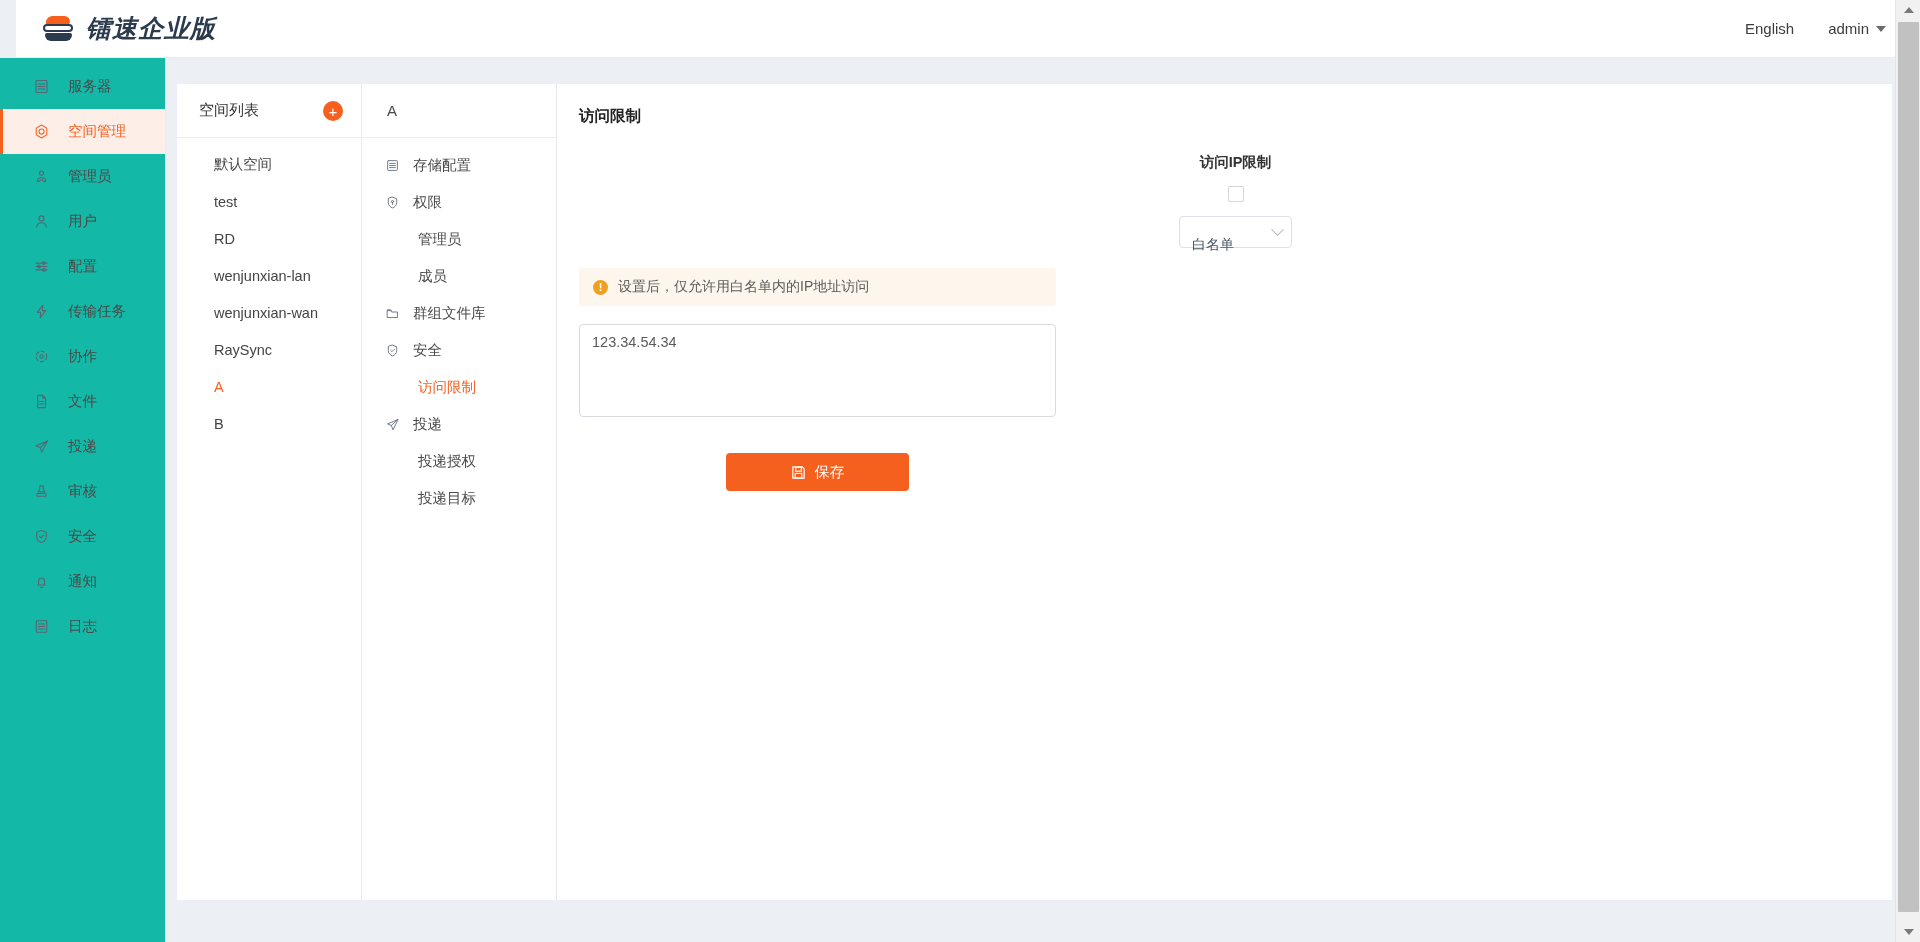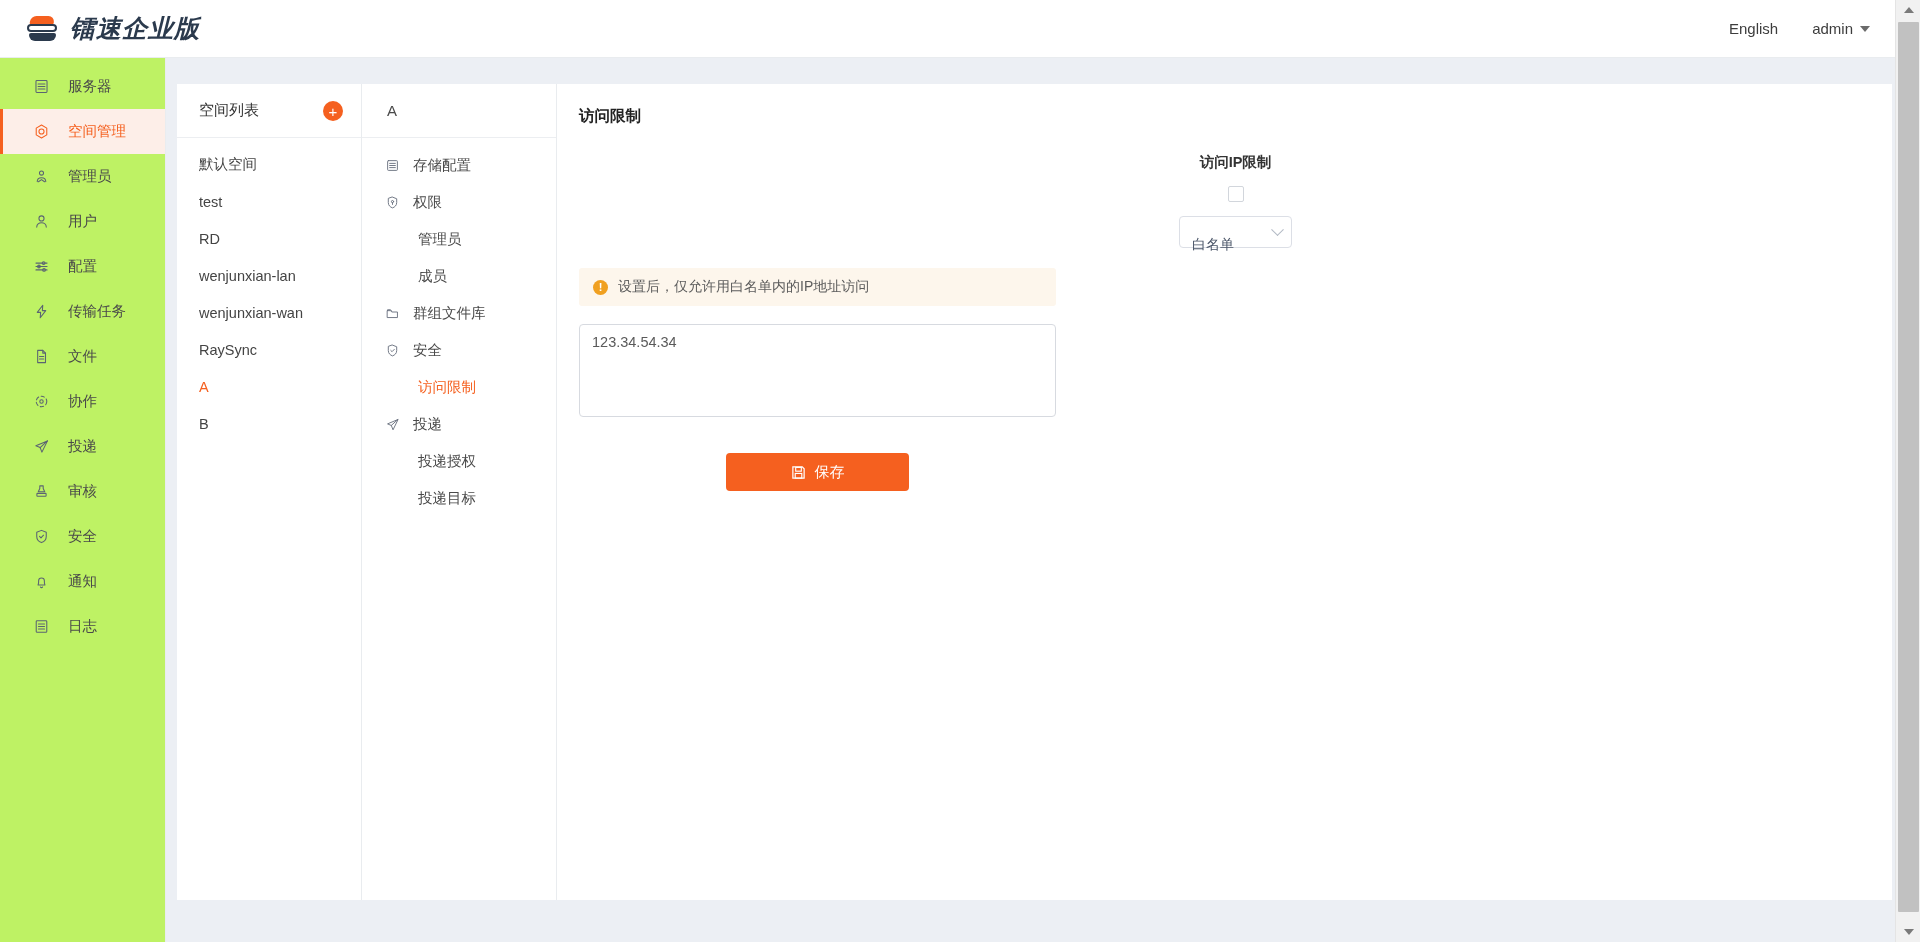--- a/index.html
+++ b/index.html
@@ -6,21 +6,21 @@
   html, body {
     width: 1920px; height: 942px;
     font-family: "Liberation Sans", "DejaVu Sans", sans-serif;
     background: #eceff4;
     overflow: hidden;
   }
   #app { position: relative; width: 1920px; height: 942px; }
 
   
   .header {
-    position: absolute; top: 0; left: 0;
+    position: absolute; top: 0; left: 16px;
     width: 1895px; height: 58px;
     background: #ffffff;
     border-bottom: 1px solid #e9ecef;
     display: flex; align-items: center;
     z-index: 5;
   }
   .logo-wrap { display: flex; align-items: center; padding-left: 26px; gap: 10px; }
   .logo-mark { width: 34px; height: 30px; position: relative; }
   .logo-mark .bar-top {
     position: absolute; left: 4px; top: 2px; width: 24px; height: 9px;
@@ -48,21 +48,21 @@
   .caret-down {
     width: 0; height: 0;
     border-left: 5px solid transparent; border-right: 5px solid transparent;
     border-top: 6px solid #6b6b6b;
   }
 
   
   .sidebar {
     position: absolute; top: 58px; left: 0;
     width: 166px; height: 884px;
-    background: #bef264;
+    background: #14b8a6;
     border-right: 1px solid #e9ecef;
     padding-top: 6px;
   }
   .nav-item {
     position: relative;
     height: 45px; display: flex; align-items: center;
     padding-left: 33px; gap: 18px;
     font-size: 14.5px; color: #4a4a4a; cursor: pointer;
   }
   .nav-item .nav-ico { width: 17px; height: 17px; display: block; flex: none; }
@@ -94,21 +94,21 @@
   .spaces-title { font-size: 15px; color: #333; }
   .add-btn {
     position: absolute; right: 18px; top: 17px;
     width: 20px; height: 20px; border-radius: 50%;
     background: #f5601f; color: #fff;
     display: flex; align-items: center; justify-content: center;
     font-size: 15px; line-height: 1; cursor: pointer;
   }
   .space-item {
     height: 37px; display: flex; align-items: center;
-    padding-left: 22px; font-size: 14.5px; color: #444;
+    padding-left: 37px; font-size: 14.5px; color: #444;
     cursor: pointer;
   }
   .space-item.first { margin-top: 8px; }
   .space-item.selected { color: #f5601f; }
 
   .menu-head {
     height: 54px; display: flex; align-items: center;
     padding-left: 25px; border-bottom: 1px solid #eceef1;
     font-size: 15px; color: #4a4a4a;
   }
@@ -270,33 +270,33 @@
         <span class="nav-label">配置</span>
       </div>
       <div class="nav-item">
         <span class="nav-ico"><svg width="17" height="17" viewBox="0 0 20 20" fill="none" stroke="#5a6472" stroke-width="1.25" stroke-linecap="round" stroke-linejoin="round">
             <path d="M11.5 2.6L5 11h4l-.5 6.4L15 9h-4z"></path>
           </svg></span>
         <span class="nav-label">传输任务</span>
       </div>
       <div class="nav-item">
         <span class="nav-ico"><svg width="17" height="17" viewBox="0 0 20 20" fill="none" stroke="#5a6472" stroke-width="1.25" stroke-linecap="round" stroke-linejoin="round">
+            <circle cx="10" cy="10" r="6.2" stroke-dasharray="4 3"></circle>
+            <circle cx="10" cy="10" r="2"></circle>
+          </svg></span>
+        <span class="nav-label">协作</span>
+      </div>
+      <div class="nav-item">
+        <span class="nav-ico"><svg width="17" height="17" viewBox="0 0 20 20" fill="none" stroke="#5a6472" stroke-width="1.25" stroke-linecap="round" stroke-linejoin="round">
             <path d="M5.5 2.8h6l3.2 3.2v11.2H5.5z"></path>
             <path d="M11.5 2.8V6h3.2"></path>
             <line x1="7.6" y1="10" x2="12.6" y2="10"></line>
             <line x1="7.6" y1="13" x2="12.6" y2="13"></line>
           </svg></span>
         <span class="nav-label">文件</span>
-      </div>
-      <div class="nav-item">
-        <span class="nav-ico"><svg width="17" height="17" viewBox="0 0 20 20" fill="none" stroke="#5a6472" stroke-width="1.25" stroke-linecap="round" stroke-linejoin="round">
-            <circle cx="10" cy="10" r="6.2" stroke-dasharray="4 3"></circle>
-            <circle cx="10" cy="10" r="2"></circle>
-          </svg></span>
-        <span class="nav-label">协作</span>
       </div>
       <div class="nav-item">
         <span class="nav-ico"><svg width="17" height="17" viewBox="0 0 20 20" fill="none" stroke="#5a6472" stroke-width="1.25" stroke-linecap="round" stroke-linejoin="round">
             <path d="M17 3.4L3.4 9.2l5 2.1 2.1 5.3z"></path>
             <path d="M8.4 11.3L17 3.4"></path>
           </svg></span>
         <span class="nav-label">投递</span>
       </div>
       <div class="nav-item">
         <span class="nav-ico"><svg width="17" height="17" viewBox="0 0 20 20" fill="none" stroke="#5a6472" stroke-width="1.25" stroke-linecap="round" stroke-linejoin="round">

